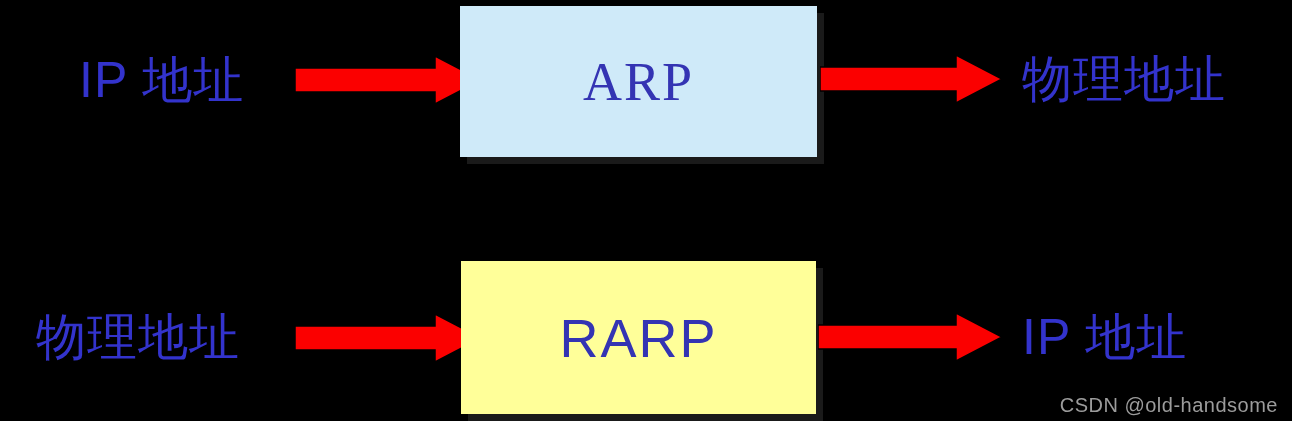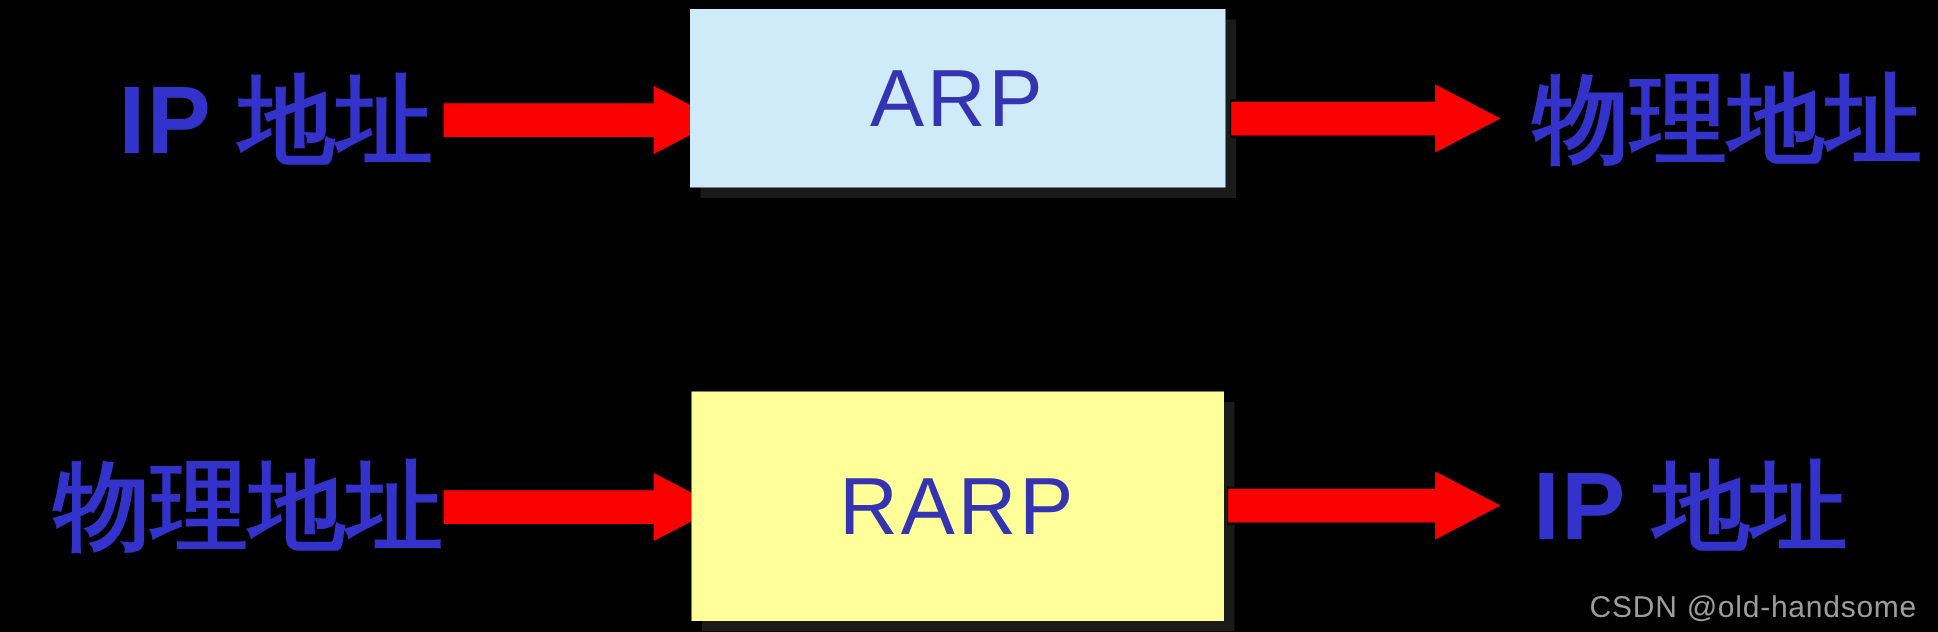--- a/index.html
+++ b/index.html
@@ -9,44 +9,44 @@
     overflow: hidden;
   }
   .canvas {
     position: relative;
     width: 1292px;
     height: 421px;
     overflow: hidden;
   }
   .addr-label {
     position: absolute;
-    font-size: 64px;
+    font-size: 50px;
     line-height: 54px;
-    font-weight: 700;
+    font-weight: 400;
     letter-spacing: 1px;
     white-space: nowrap;
   }
   .proto-box {
     position: absolute;
     display: flex;
     align-items: center;
     justify-content: center;
     box-shadow: 7px 7px 0 var(--shadow-color, #1a1a1a);
   }
   .proto-box .proto-label {
     font-size: 54px;
     letter-spacing: 2px;
     font-weight: 400;
   }
   .arrow { position: absolute; }
   .arrow svg { display: block; width: 100%; height: 100%; }
   
   #label-in-1  { left: 79px;  top: 53px; }
   #arrow-1     { left: 295px; top: 55px; width: 188px; height: 50px; }
-  #box-1       { left: 460px; top: 6px;  width: 357px; height: 119px; }
+  #box-1       { left: 460px; top: 6px;  width: 357px; height: 151px; font-family: Liberation Serif, serif; }
   #arrow-2     { left: 820px; top: 54px; width: 184px; height: 50px; }
   #label-out-1 { left: 1022px; top: 52px; }
   
   #label-in-2  { left: 36px;  top: 310px; }
   #arrow-3     { left: 295px; top: 313px; width: 188px; height: 50px; }
   #box-2       { left: 461px; top: 261px; width: 355px; height: 153px; }
   #arrow-4     { left: 818px; top: 312px; width: 186px; height: 50px; }
   #label-out-2 { left: 1022px; top: 310px; }
   .watermark {
     position: absolute;

